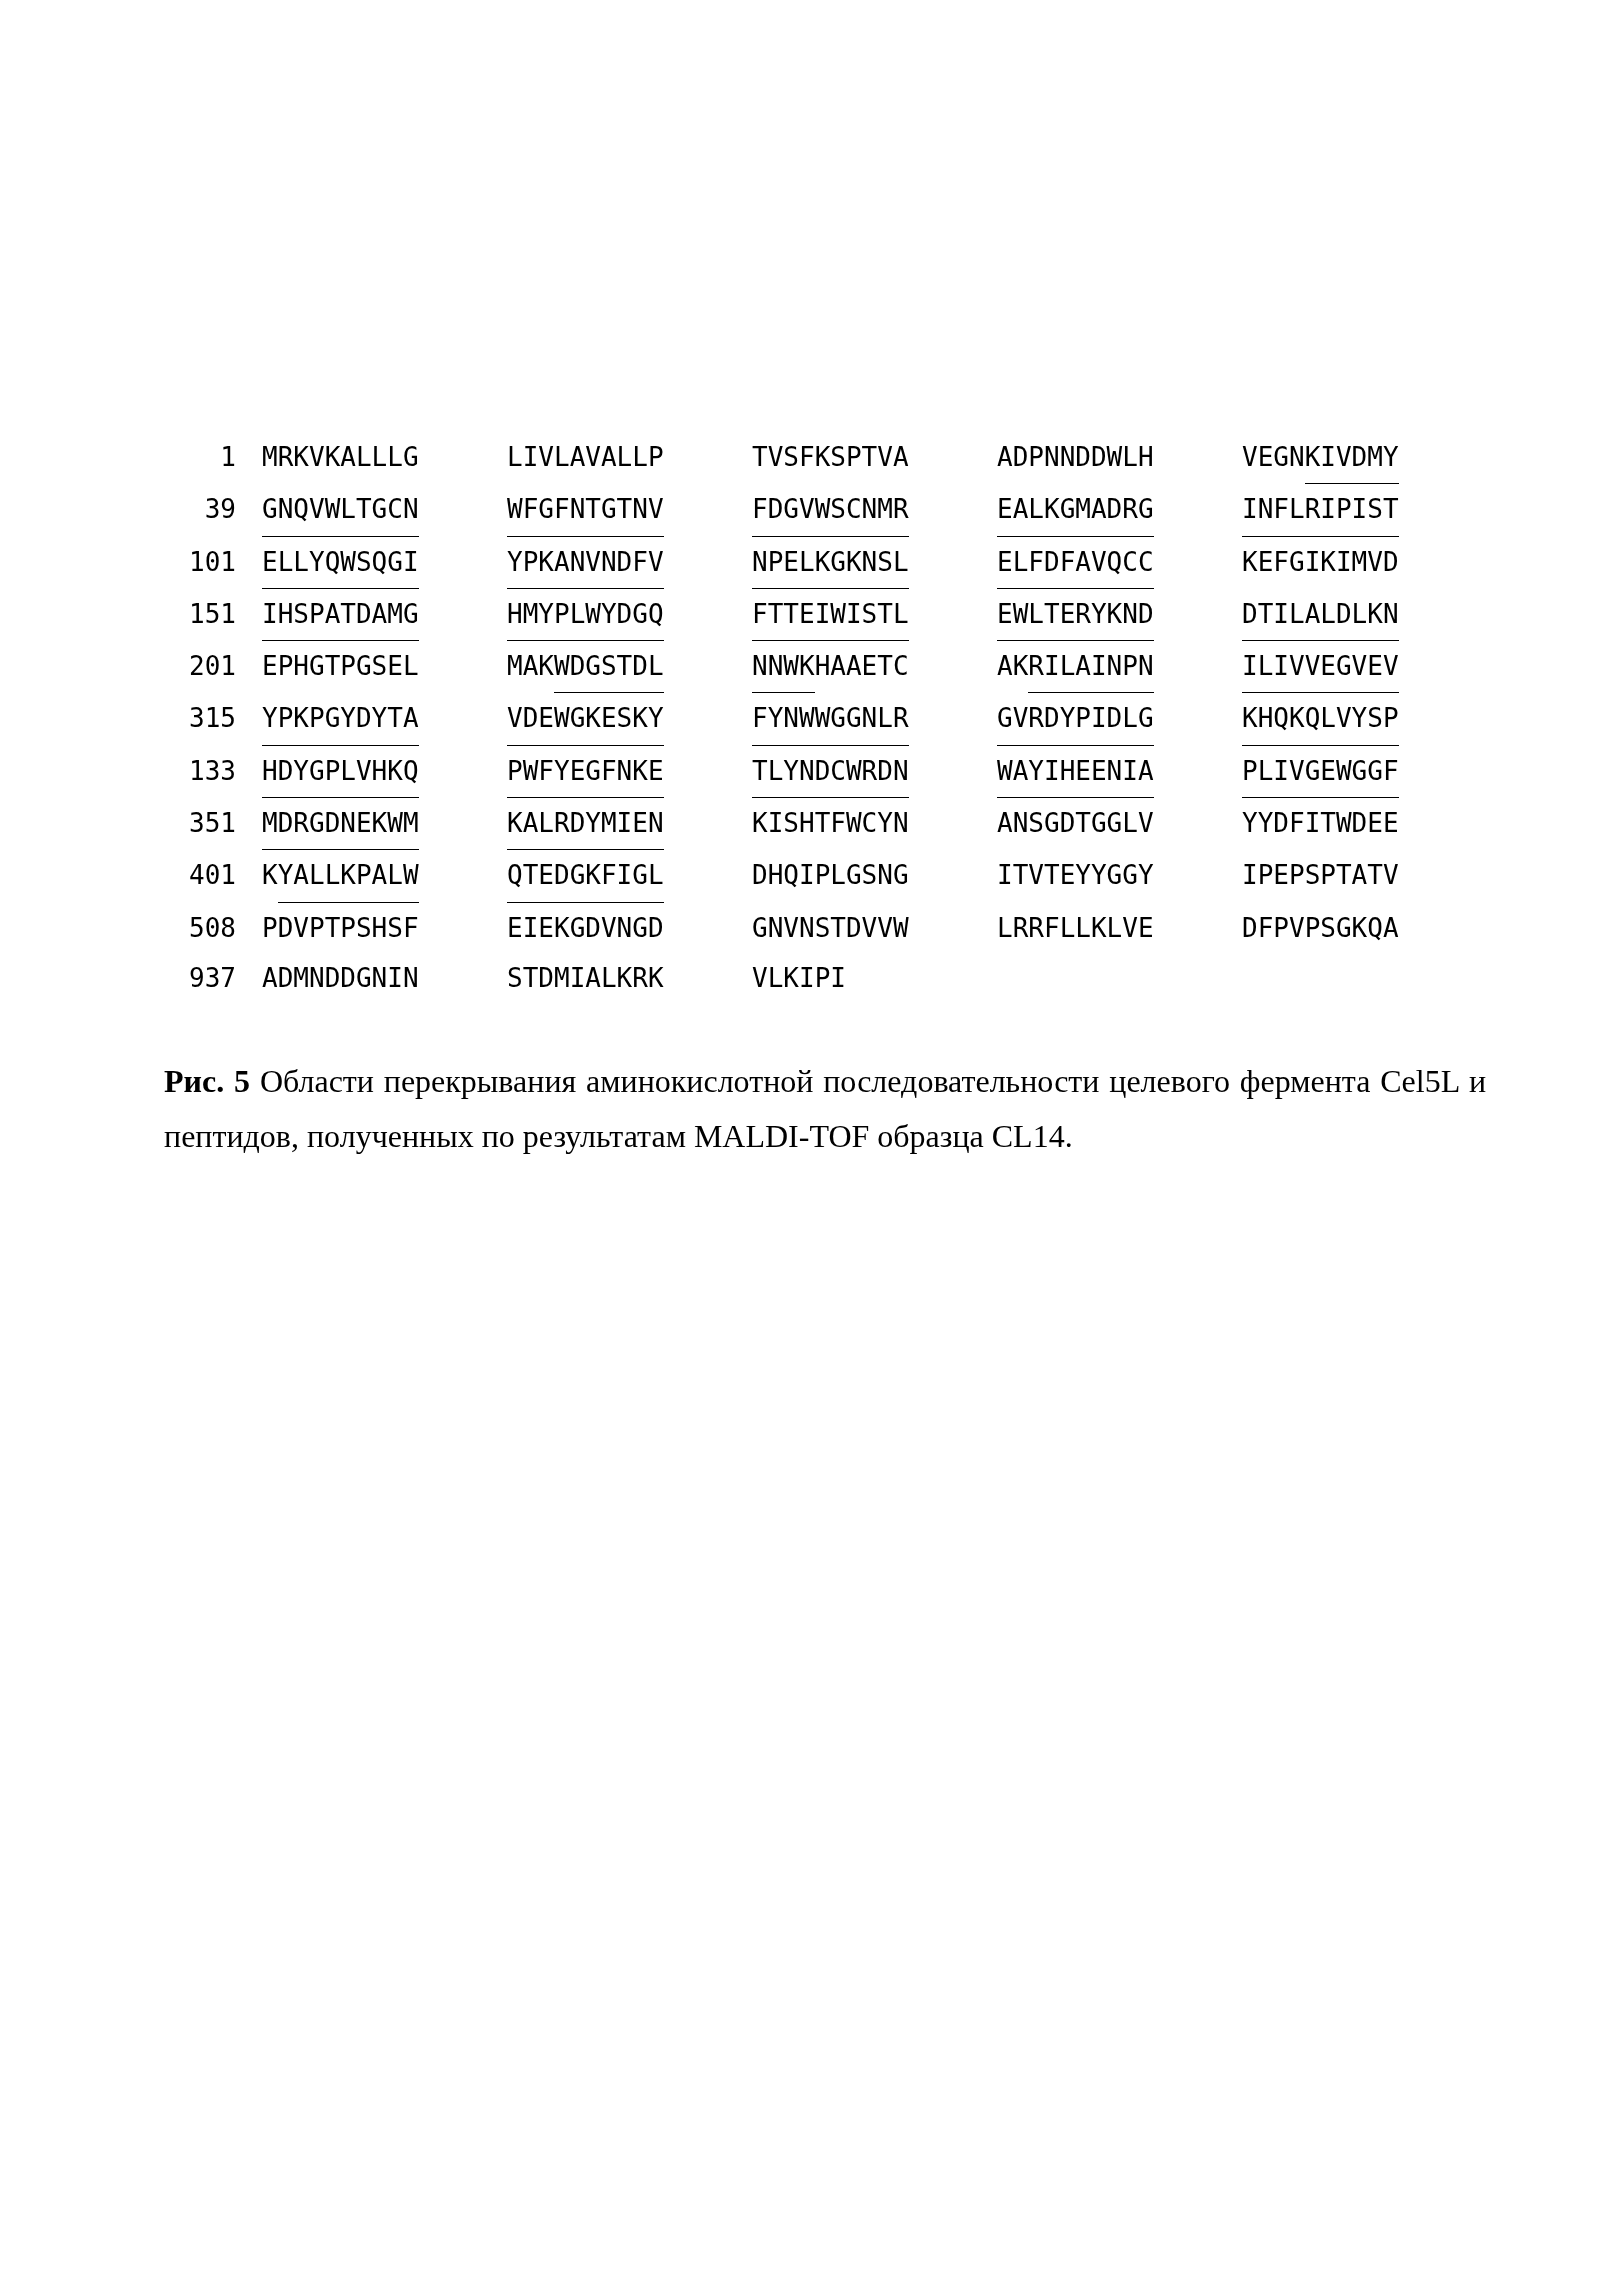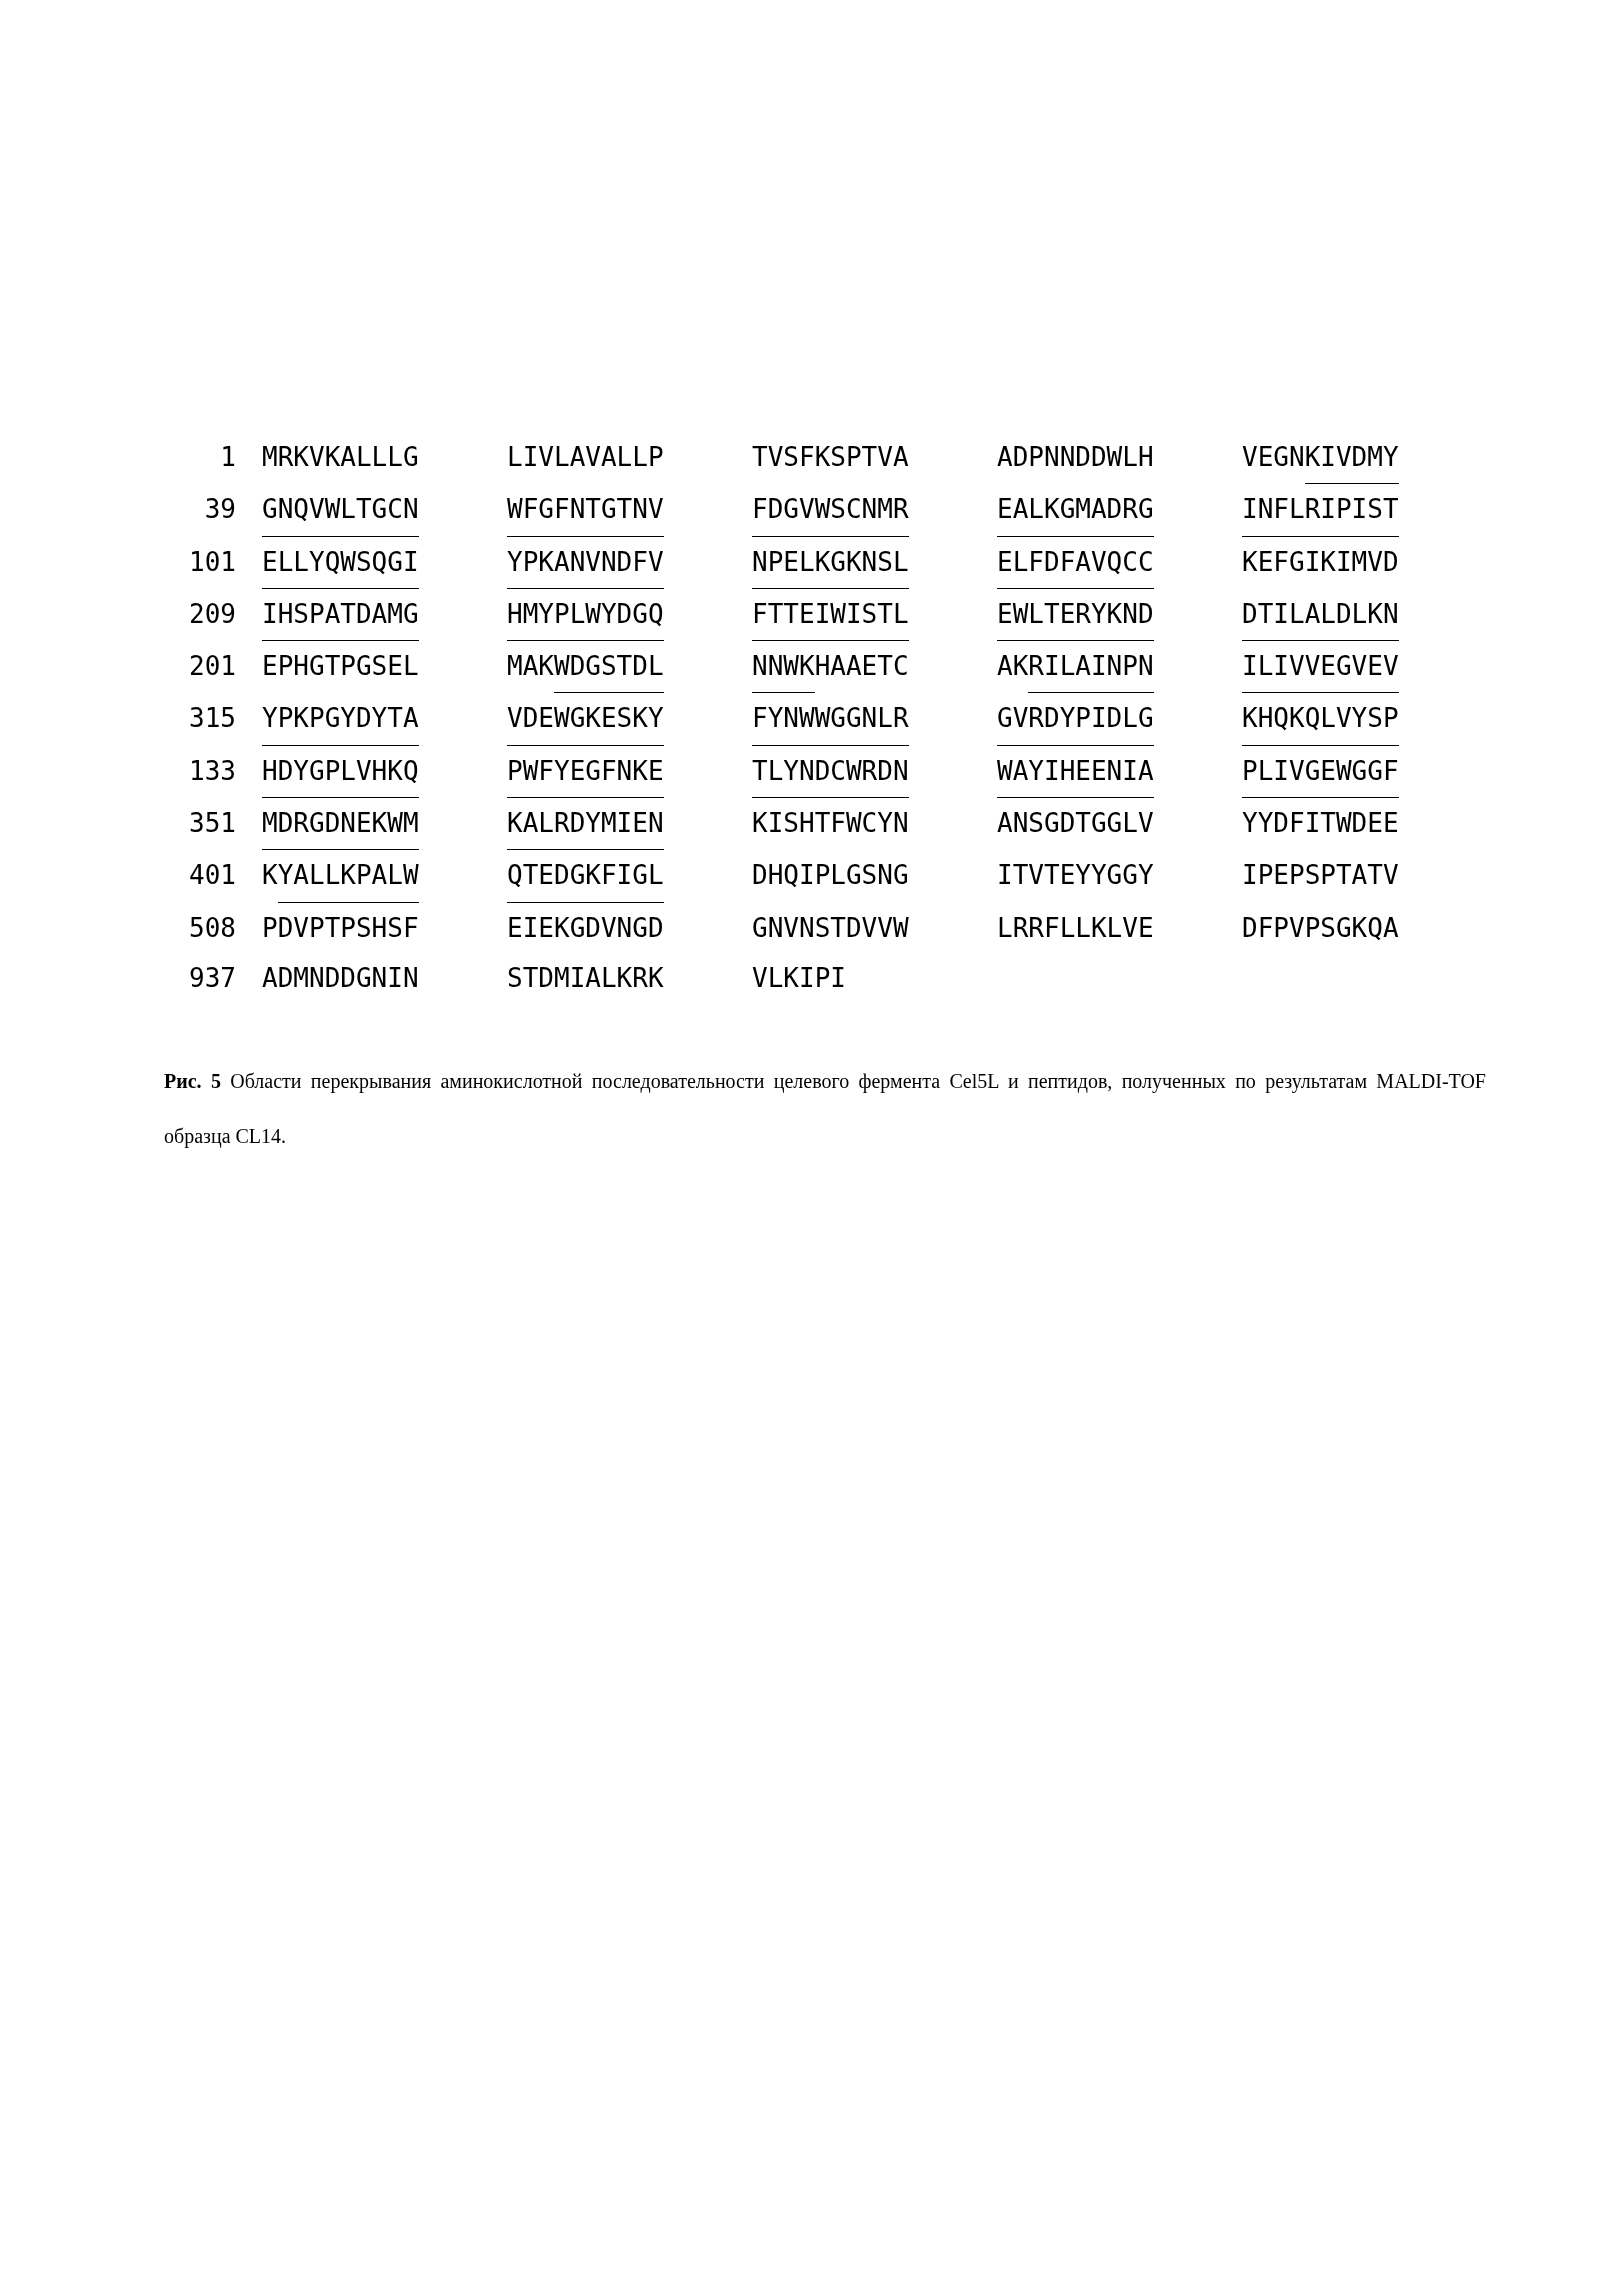--- a/index.html
+++ b/index.html
@@ -57,21 +57,21 @@
   .u {
     border-bottom: 1.3px solid #000;
     padding-bottom: 1.3px;
   }
   .caption {
     position: absolute;
     left: 164px;
     top: 1054px;
     width: 1322px;
     font-family: "Liberation Serif", serif;
-    font-size: 20px;
+    font-size: 32px;
     line-height: 55px;
     text-align: justify;
     text-justify: inter-word;
   }
   .caption .lbl {
     font-weight: bold;
   }
 </style>
 </head>
 <body>
@@ -103,21 +103,21 @@
         <div class="seq-index">101</div>
         <div class="seq-groups">
           <div class="seq-group"><span class="res u">E</span><span class="res u">L</span><span class="res u">L</span><span class="res u">Y</span><span class="res u">Q</span><span class="res u">W</span><span class="res u">S</span><span class="res u">Q</span><span class="res u">G</span><span class="res u">I</span></div>
           <div class="seq-group"><span class="res u">Y</span><span class="res u">P</span><span class="res u">K</span><span class="res u">A</span><span class="res u">N</span><span class="res u">V</span><span class="res u">N</span><span class="res u">D</span><span class="res u">F</span><span class="res u">V</span></div>
           <div class="seq-group"><span class="res u">N</span><span class="res u">P</span><span class="res u">E</span><span class="res u">L</span><span class="res u">K</span><span class="res u">G</span><span class="res u">K</span><span class="res u">N</span><span class="res u">S</span><span class="res u">L</span></div>
           <div class="seq-group"><span class="res u">E</span><span class="res u">L</span><span class="res u">F</span><span class="res u">D</span><span class="res u">F</span><span class="res u">A</span><span class="res u">V</span><span class="res u">Q</span><span class="res u">C</span><span class="res u">C</span></div>
           <div class="seq-group"><span class="res">K</span><span class="res">E</span><span class="res">F</span><span class="res">G</span><span class="res">I</span><span class="res">K</span><span class="res">I</span><span class="res">M</span><span class="res">V</span><span class="res">D</span></div>
         </div>
       </div>
       <div class="seq-row">
-        <div class="seq-index">209</div>
+        <div class="seq-index">151</div>
         <div class="seq-groups">
           <div class="seq-group"><span class="res u">I</span><span class="res u">H</span><span class="res u">S</span><span class="res u">P</span><span class="res u">A</span><span class="res u">T</span><span class="res u">D</span><span class="res u">A</span><span class="res u">M</span><span class="res u">G</span></div>
           <div class="seq-group"><span class="res u">H</span><span class="res u">M</span><span class="res u">Y</span><span class="res u">P</span><span class="res u">L</span><span class="res u">W</span><span class="res u">Y</span><span class="res u">D</span><span class="res u">G</span><span class="res u">Q</span></div>
           <div class="seq-group"><span class="res u">F</span><span class="res u">T</span><span class="res u">T</span><span class="res u">E</span><span class="res u">I</span><span class="res u">W</span><span class="res u">I</span><span class="res u">S</span><span class="res u">T</span><span class="res u">L</span></div>
           <div class="seq-group"><span class="res u">E</span><span class="res u">W</span><span class="res u">L</span><span class="res u">T</span><span class="res u">E</span><span class="res u">R</span><span class="res u">Y</span><span class="res u">K</span><span class="res u">N</span><span class="res u">D</span></div>
           <div class="seq-group"><span class="res u">D</span><span class="res u">T</span><span class="res u">I</span><span class="res u">L</span><span class="res u">A</span><span class="res u">L</span><span class="res u">D</span><span class="res u">L</span><span class="res u">K</span><span class="res u">N</span></div>
         </div>
       </div>
       <div class="seq-row">
         <div class="seq-index">201</div>

